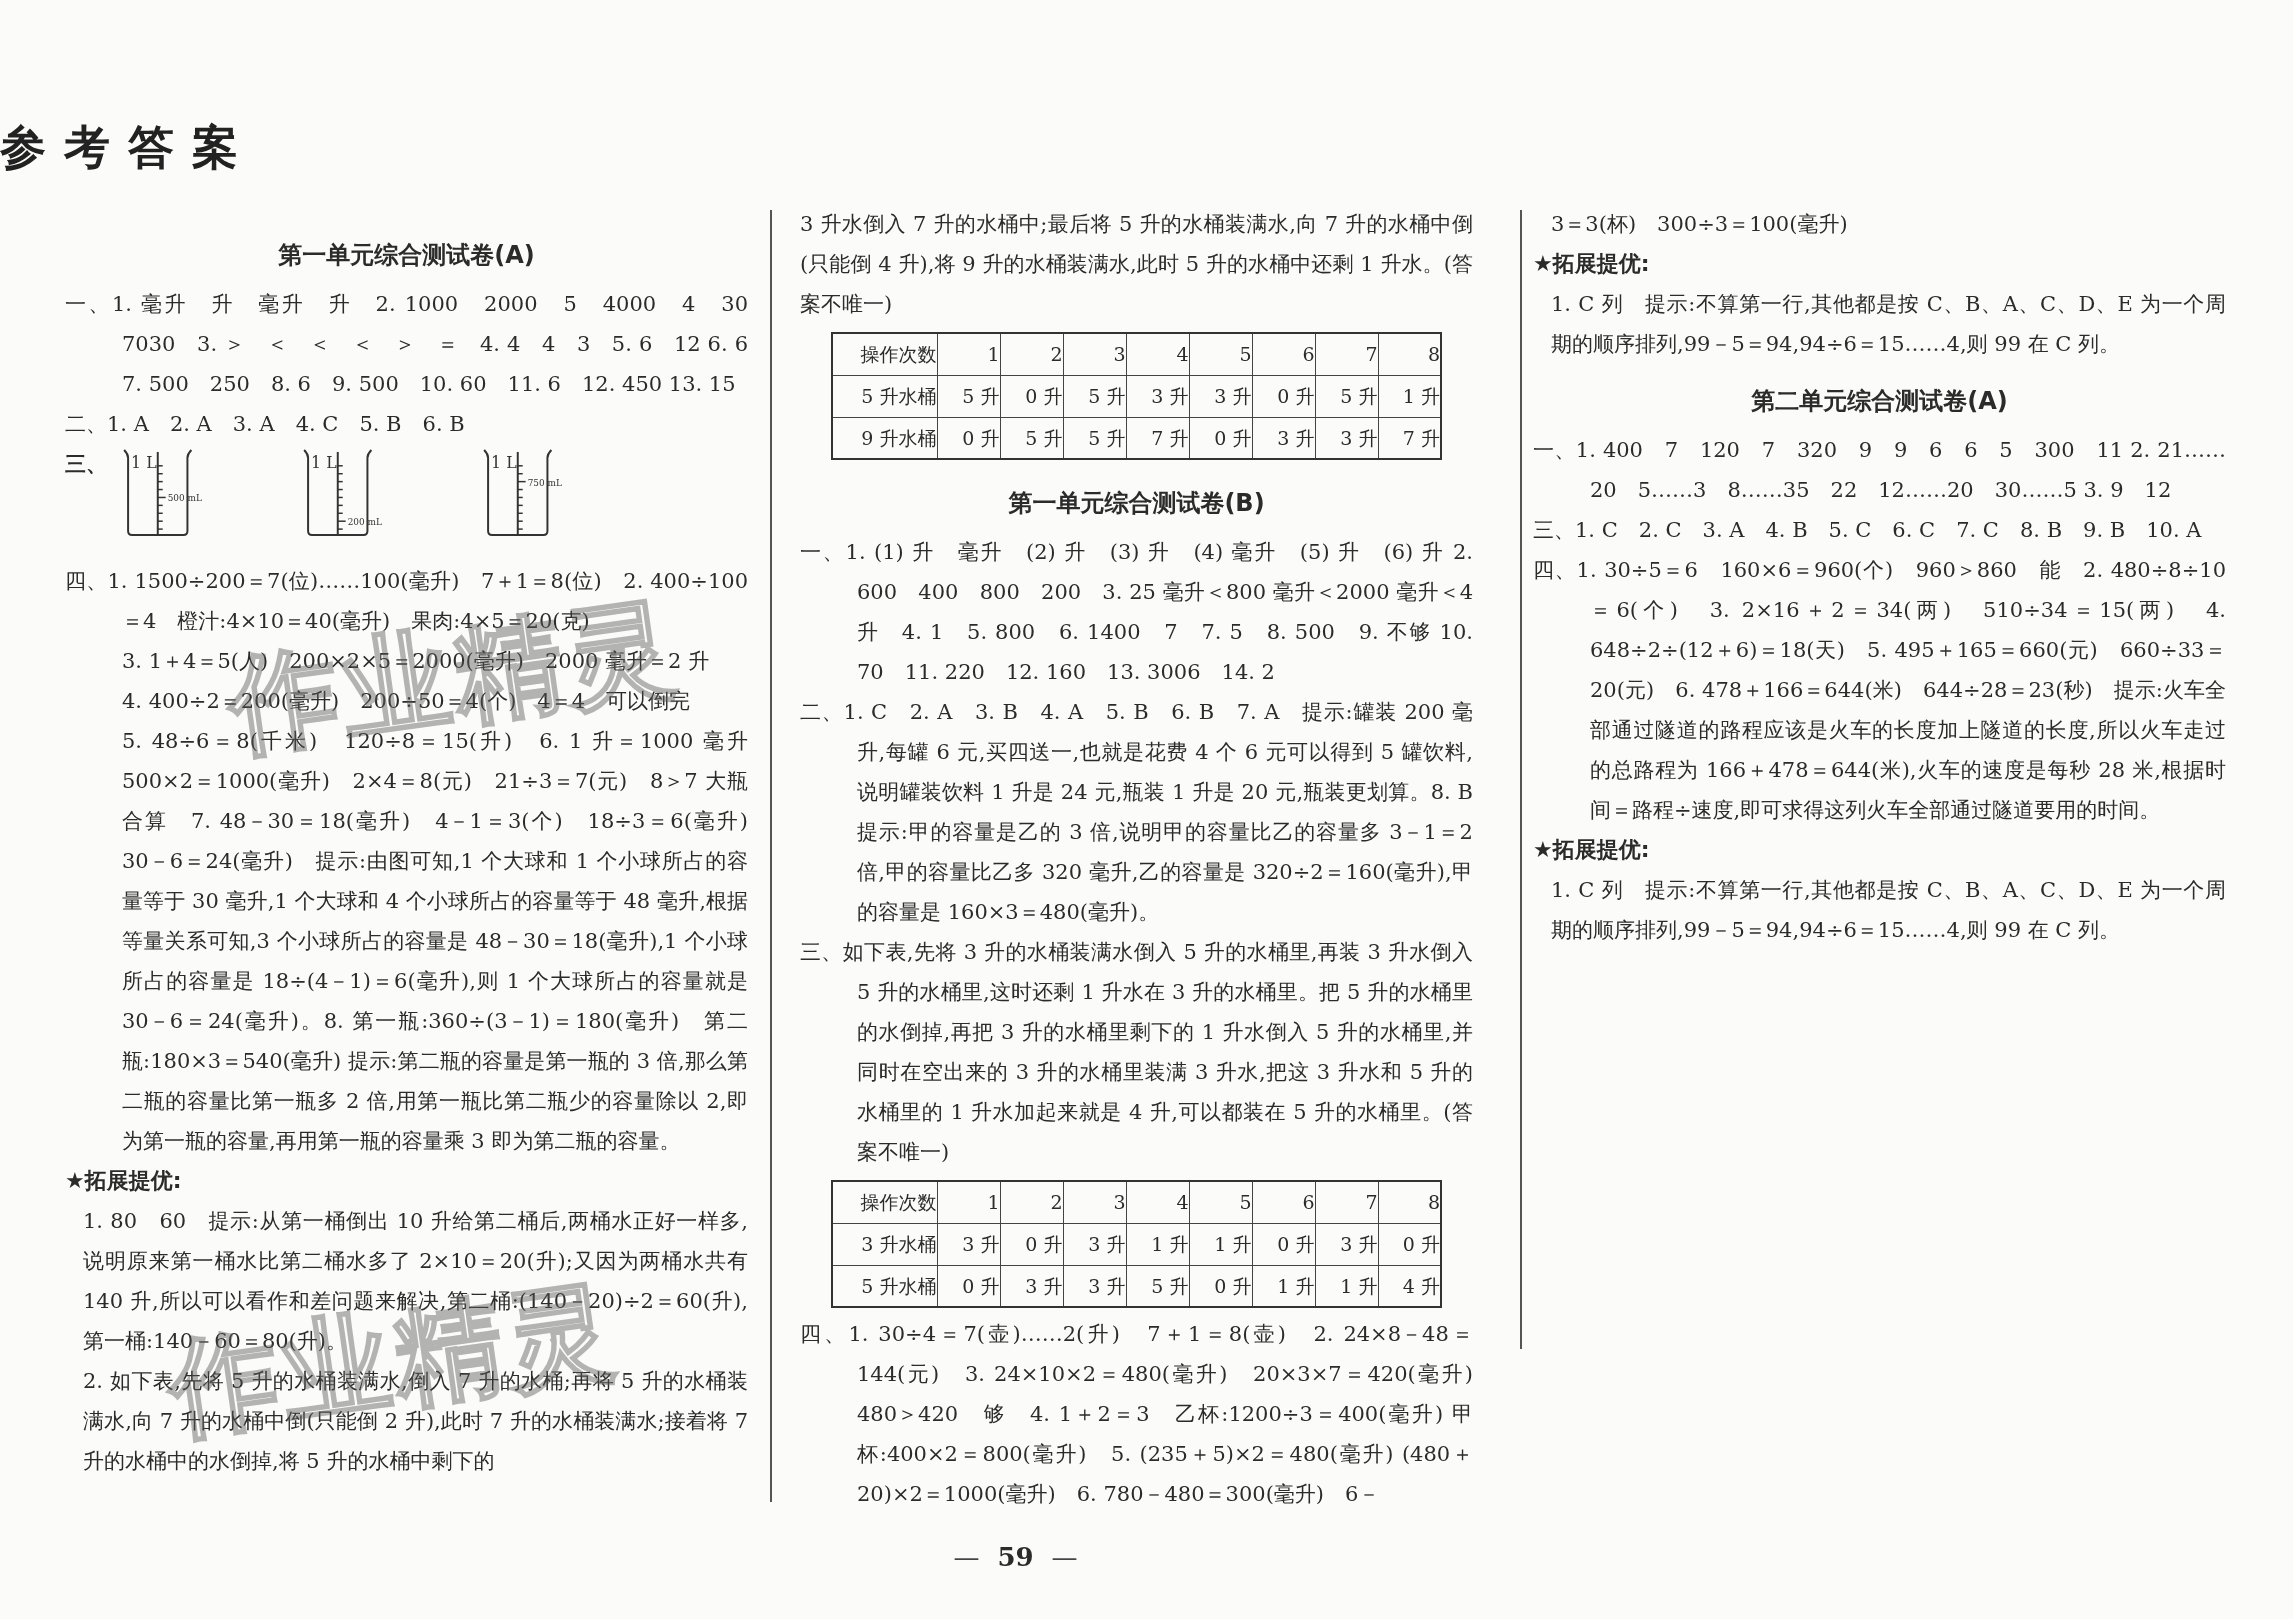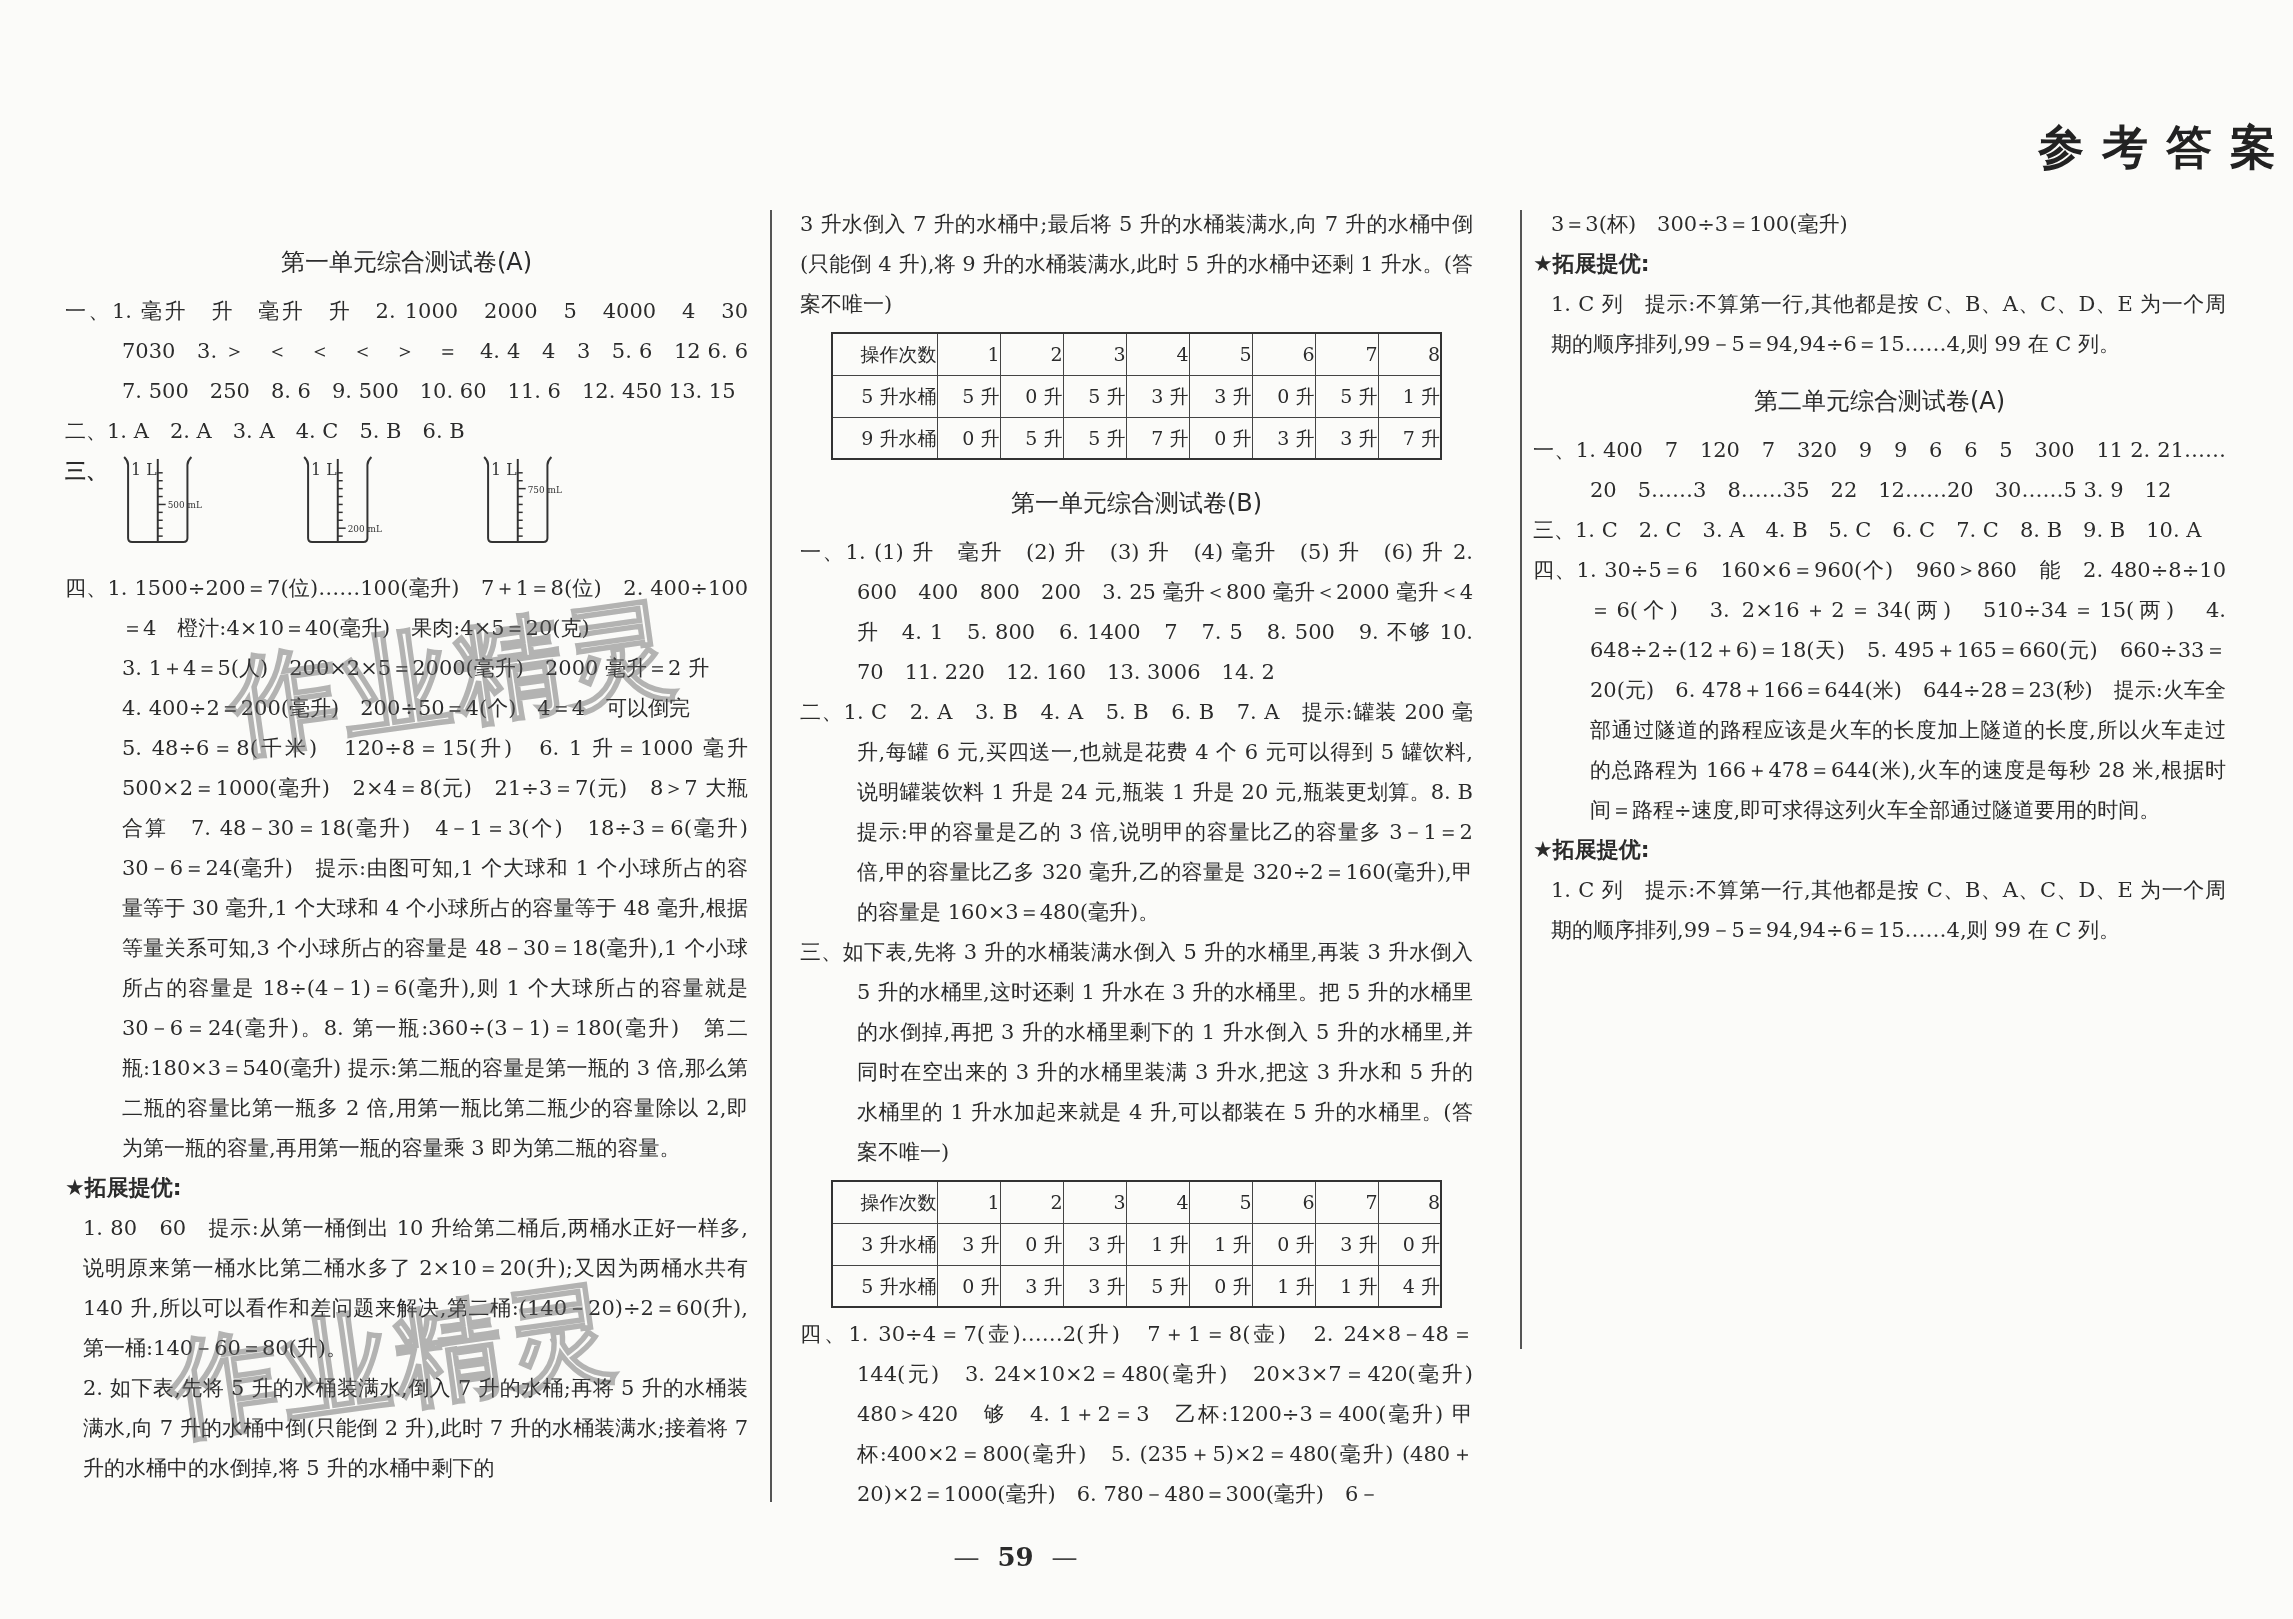--- a/index.html
+++ b/index.html
@@ -1,26 +1,26 @@
 <!DOCTYPE html>
 <html><head>
 <meta charset="utf-8">
 <style>
   * { box-sizing: border-box; margin: 0; padding: 0; }
   html, body { width: 2294px; height: 1620px; background: #fbfbf9; overflow: hidden; }
   body { position: relative; font-family: "DejaVu Serif", "Liberation Serif", serif; color: #2b2b2b; }
-  .page-title { position: absolute; top: 117px; left: 0; width: 2294px; text-align: right; font-size: 46px; font-weight: bold; letter-spacing: 18px; color: #222; font-family: "DejaVu Sans", sans-serif; }
+  .page-title { position: absolute; top: 117px; left: 0; width: 2294px; text-align: left; font-size: 46px; font-weight: bold; letter-spacing: 18px; color: #222; font-family: "DejaVu Sans", sans-serif; }
   .col { position: absolute; top: 198px; font-size: 21px; line-height: 40px; }
   .col1 { left: 65px; width: 683px; top: 226px; }
   .col2 { left: 800px; width: 673px; top: 204px; }
   .col3 { left: 1533px; width: 693px; top: 204px; }
   .divider { position: absolute; width: 2px; background: #555; }
   .div1 { left: 770px; top: 210px; height: 1292px; }
   .div2 { left: 1520px; top: 210px; height: 1139px; }
-  .sec-title { text-align: center; font-family: "DejaVu Sans", sans-serif; font-weight: normal; font-size: 24px; line-height: 42px; margin: 15px 0 8px; }
+  .sec-title { text-align: center; font-family: "DejaVu Sans", sans-serif; font-weight: bold; font-size: 24px; line-height: 42px; margin: 8px 0 8px; }
   .para { text-indent: -57px; padding-left: 57px; text-align: justify; }
   .para.sub { text-indent: 0; padding-left: 57px; }
   .para.ext { text-indent: 0; padding-left: 18px; }
   .star { font-family: "DejaVu Sans", sans-serif; font-weight: bold; font-size: 22px; line-height: 40px; }
   table.ops { border-collapse: collapse; margin: 8px auto 6px; font-size: 19px; }
   table.ops td { border: 1.5px solid #444; height: 42px; text-align: right; width: 63px; line-height: 20px; }
   table.ops td:first-child { width: 105px; }
   table.ops { border: 2.5px solid #333; }
   .beakers { display: flex; align-items: flex-start; height: 117px; padding-left: 0; }
   .beakers .lbl { width: 57px; font-weight: bold; font-family: "DejaVu Sans", sans-serif; }

